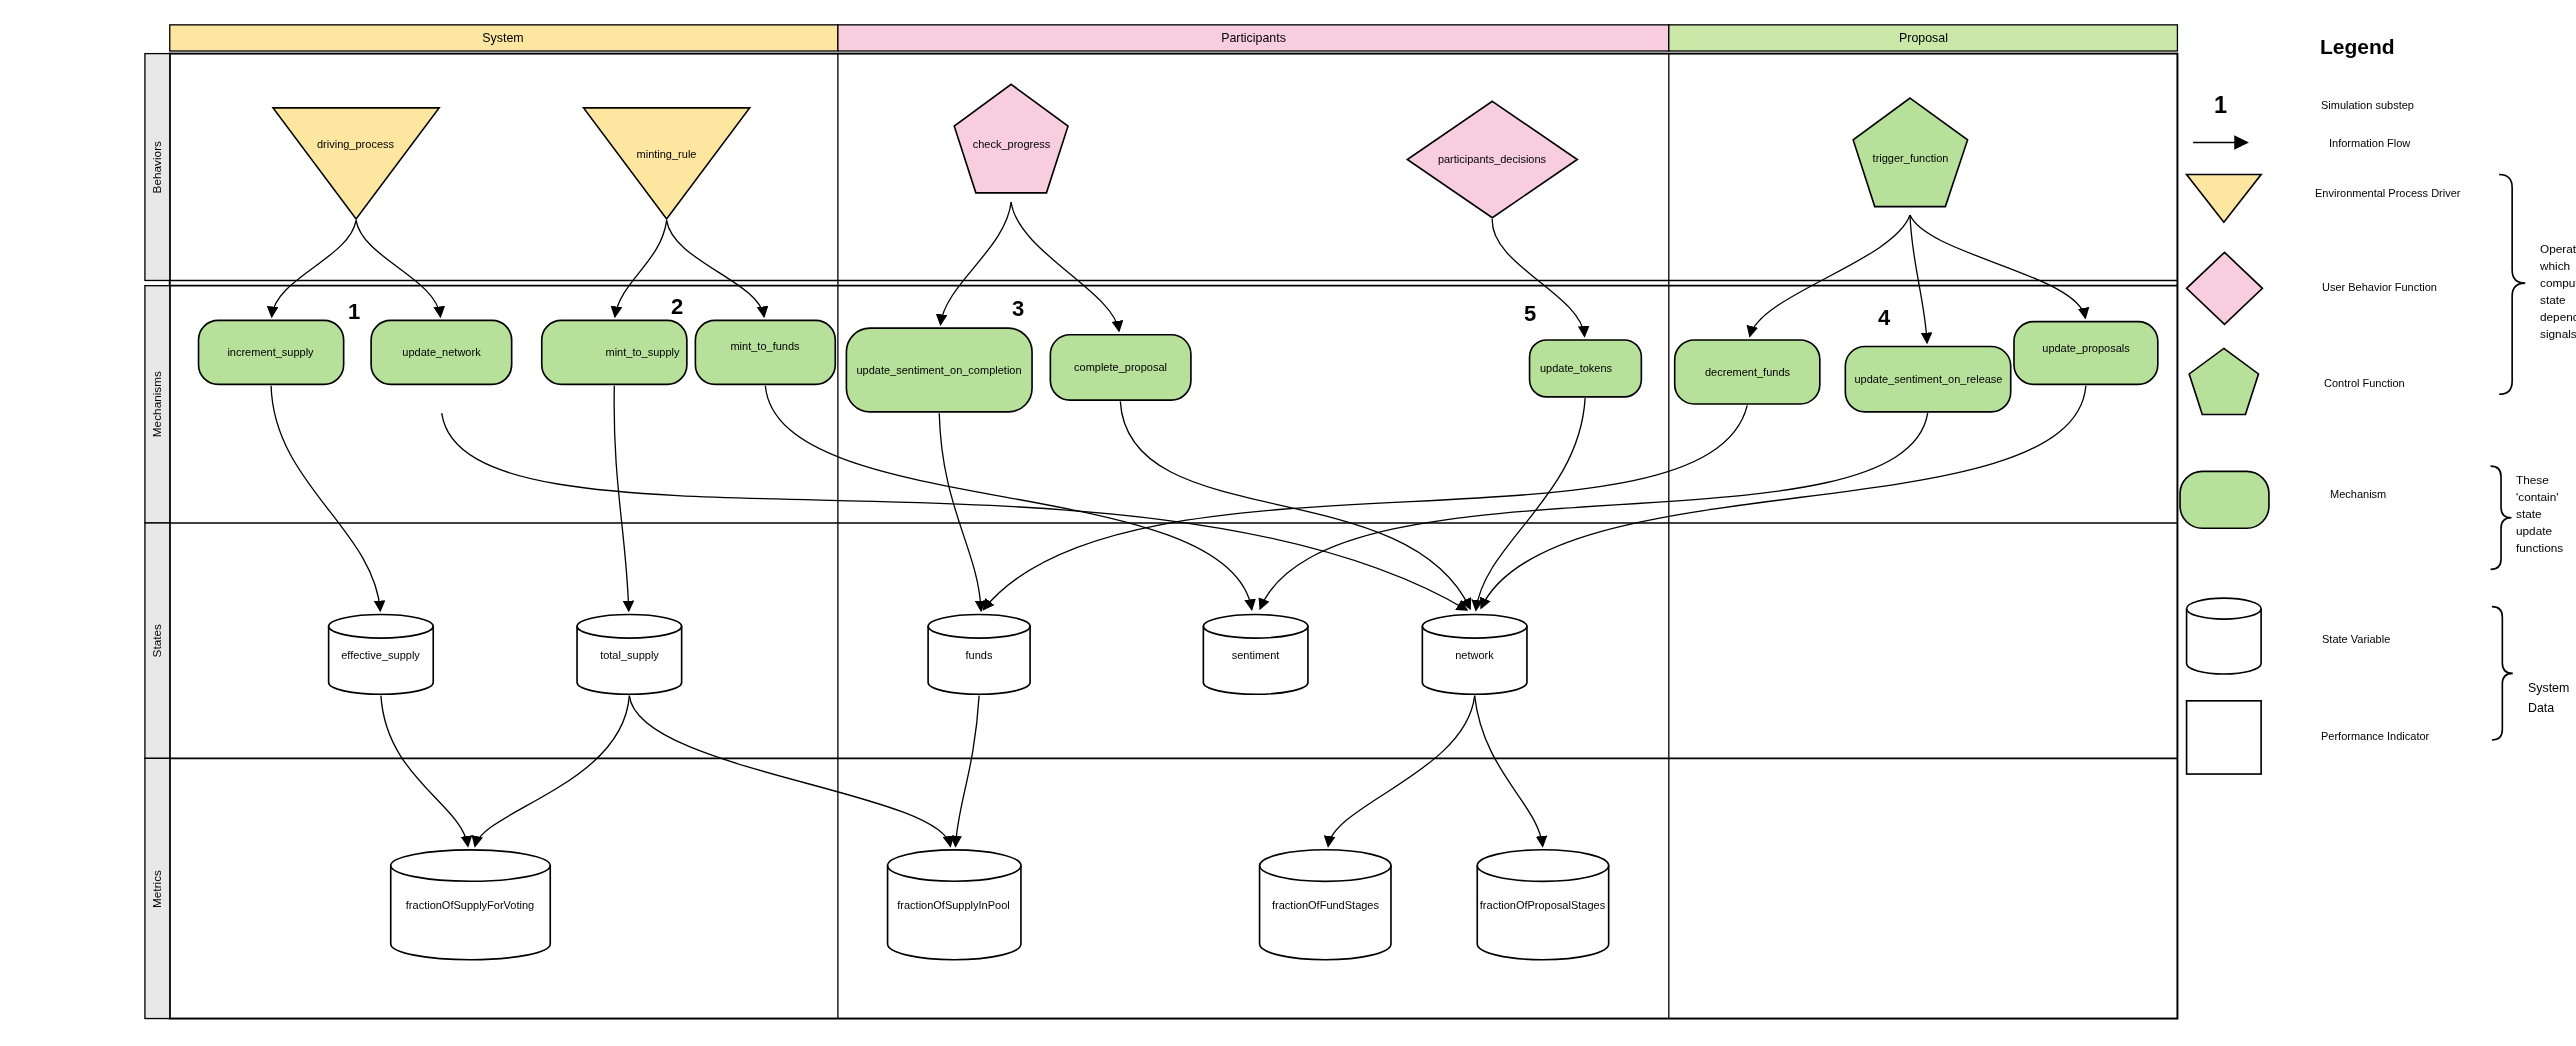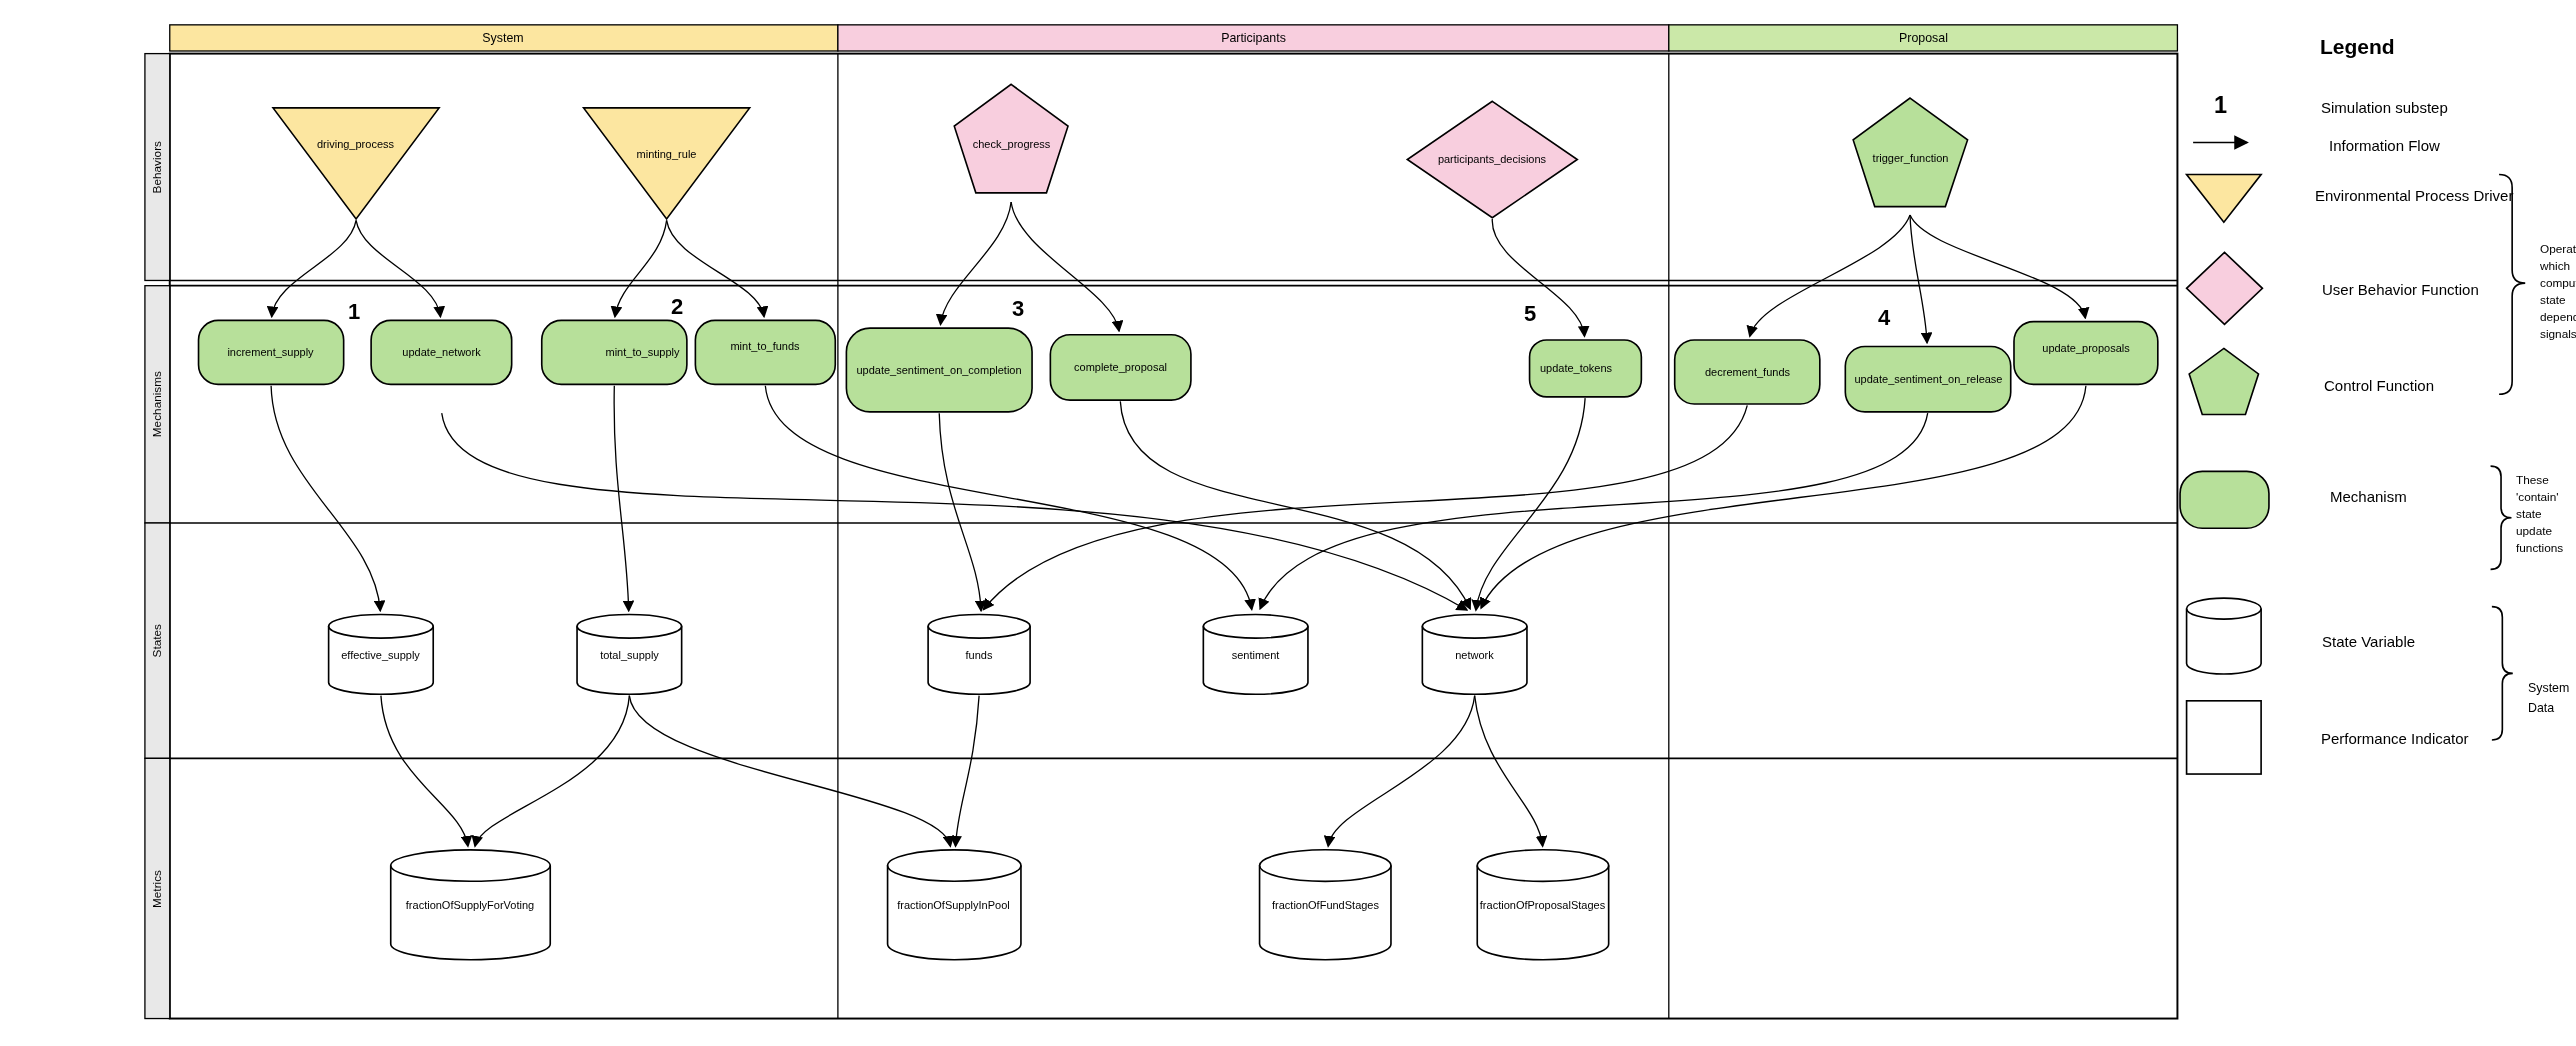--- a/index.html
+++ b/index.html
@@ -5,21 +5,21 @@
   html,body{margin:0;padding:0;}
   body{width:2576px;height:1046px;position:relative;overflow:hidden;background:#fff;
        font-family:"Liberation Sans", sans-serif;color:#000;}
   .abs{position:absolute;}
   .lbl{position:absolute;display:flex;align-items:center;justify-content:center;
        text-align:center;font-size:11px;line-height:1.15;pointer-events:auto;}
   .hdrlbl{font-size:12.4px;}
   .rowlbl{writing-mode:vertical-rl;transform:rotate(180deg);font-size:11.8px;}
   .substep{font-size:22px;font-weight:bold;transform:translate(-50%,-50%);}
   .legend-title{font-size:21px;font-weight:bold;}
-  .legend-item{font-size:15px;}
+  .legend-item{font-size:11px;}
   .legend-sym1{font-size:23.5px;font-weight:bold;}
   .note{position:absolute;font-size:11.8px;line-height:17px;white-space:nowrap;}
   .note div{white-space:nowrap;}
   svg{position:absolute;left:0;top:0;}
   .shape-label{cursor:default;}
 </style>
 </head>
 <body>
 
 <svg width="2576" height="1046" viewBox="0 0 3939 1600">

